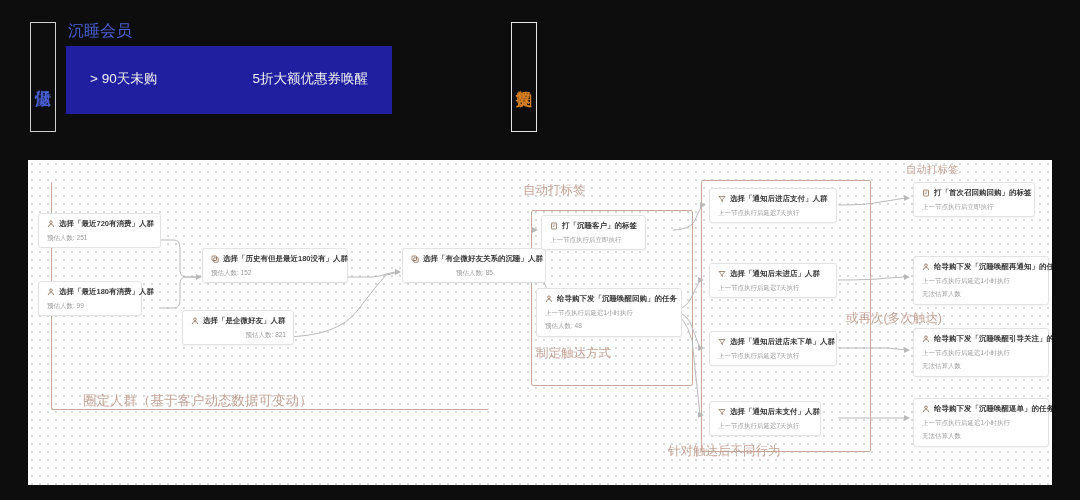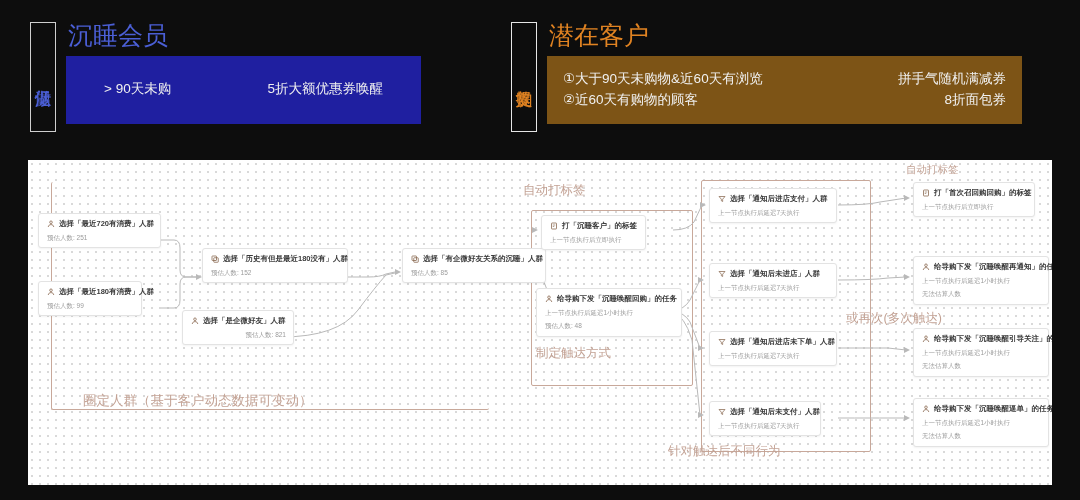--- a/index.html
+++ b/index.html
@@ -13,34 +13,34 @@
   .hdr{position:absolute;display:flex;align-items:flex-start;}
   .vert-tab{
     width:26px;min-height:100px;
     border:1px solid #d8d8d8;
     display:flex;flex-direction:column;align-items:center;justify-content:center;
     font-size:17px;line-height:1.12;letter-spacing:0;
     padding:2px 0;box-sizing:border-box;
     writing-mode:vertical-rl;text-orientation:upright;
   }
   .hdr-body{margin-left:10px;}
-  .hdr-title{font-size:25px;line-height:1.1;margin:0 0 6px 2px;}
+  .hdr-title{font-size:16px;line-height:1.1;margin:0 0 6px 2px;}
   .hdr-box{
     box-sizing:border-box;
     display:flex;flex-direction:column;justify-content:center;
     color:#f0f0f0;
   }
   .hdr-row{display:flex;align-items:center;justify-content:space-between;
     font-size:13.5px;line-height:1.5;}
   .hdr-row .l{text-align:left;}
   .hdr-row .r{text-align:right;}
 
   #blue-tab{color:#4b5fd6;border-color:#cfcfcf;}
   #blue-title{color:#4b5fd6;}
-  #blue-box{background:#1f1fa0;width:355px;height:68px;padding:0 38px;}
+  #blue-box{background:#1f1fa0;width:326px;height:68px;padding:0 24px;}
   #blue-box .hdr-row{justify-content:space-between;}
 
   #orange-tab{color:#e08322;border-color:#e6e6e6;}
   #orange-title{color:#e08322;}
   #orange-box{background:#7d5416;width:475px;height:68px;padding:6px 16px;}
 
   
   #canvas{
     position:absolute;left:28px;top:160px;width:1024px;height:325px;
     background:#ffffff;
@@ -86,33 +86,20 @@
       <div class="hdr-row">
         <span class="l">&gt; 90天未购</span>
         <span class="r">5折大额优惠券唤醒</span>
       </div>
     </div>
   </div>
 </div>
 
 <div class="hdr" id="hdr-orange" style="left:511px;top:22px;">
   <div class="vert-tab" id="orange-tab" style="height:110px;">提复购</div>
-  <div class="hdr-body">
-    <div class="hdr-title" id="orange-title">潜在客户</div>
-    <div class="hdr-box" id="orange-box">
-      <div class="hdr-row">
-        <span class="l">①大于90天未购物&amp;近60天有浏览</span>
-        <span class="r">拼手气随机满减券</span>
-      </div>
-      <div class="hdr-row">
-        <span class="l">②近60天有购物的顾客</span>
-        <span class="r">8折面包券</span>
-      </div>
-    </div>
-  </div>
 </div>
 
 <div id="canvas">
 
   <div class="frame" style="left:23px;top:22px;width:438px;height:228px;border-top:none;border-right:none;"></div>
   <div class="frame" style="left:503px;top:50px;width:162px;height:176px;"></div>
   <div class="frame" style="left:673px;top:20px;width:170px;height:272px;"></div>
 
   <svg id="edges" viewBox="0 0 1024 325">
     <g fill="none" stroke="#b9b9b9" stroke-width="1">
@@ -192,21 +179,21 @@
           <svg viewBox="0 0 16 16">
             <circle cx="8" cy="4.5" r="2.6" fill="none" stroke="currentColor" stroke-width="1.6"></circle>
             <path d="M2.6 14c0-3 2.4-4.8 5.4-4.8s5.4 1.8 5.4 4.8" fill="none" stroke="currentColor" stroke-width="1.6"></path>
           </svg>
         </span>
       <span>选择「是企微好友」人群</span>
     </div>
     <div class="sub">预估人数: 821</div>
   </div>
 
-  <div class="node" id="n5" style="left:374px;top:88px;width:144px;">
+  <div class="node" id="n5" style="left:374px;top:88px;width:144px;text-align:center;">
     <div class="ttl">
       <span class="ico">
           <svg viewBox="0 0 16 16">
             <rect x="2" y="2" width="9" height="9" rx="1" fill="none" stroke="currentColor" stroke-width="1.6"></rect>
             <rect x="5.5" y="5.5" width="9" height="9" rx="1" fill="none" stroke="currentColor" stroke-width="1.6"></rect>
           </svg>
         </span>
       <span>选择「有企微好友关系的沉睡」人群</span>
     </div>
     <div class="sub">预估人数: 85</div>

